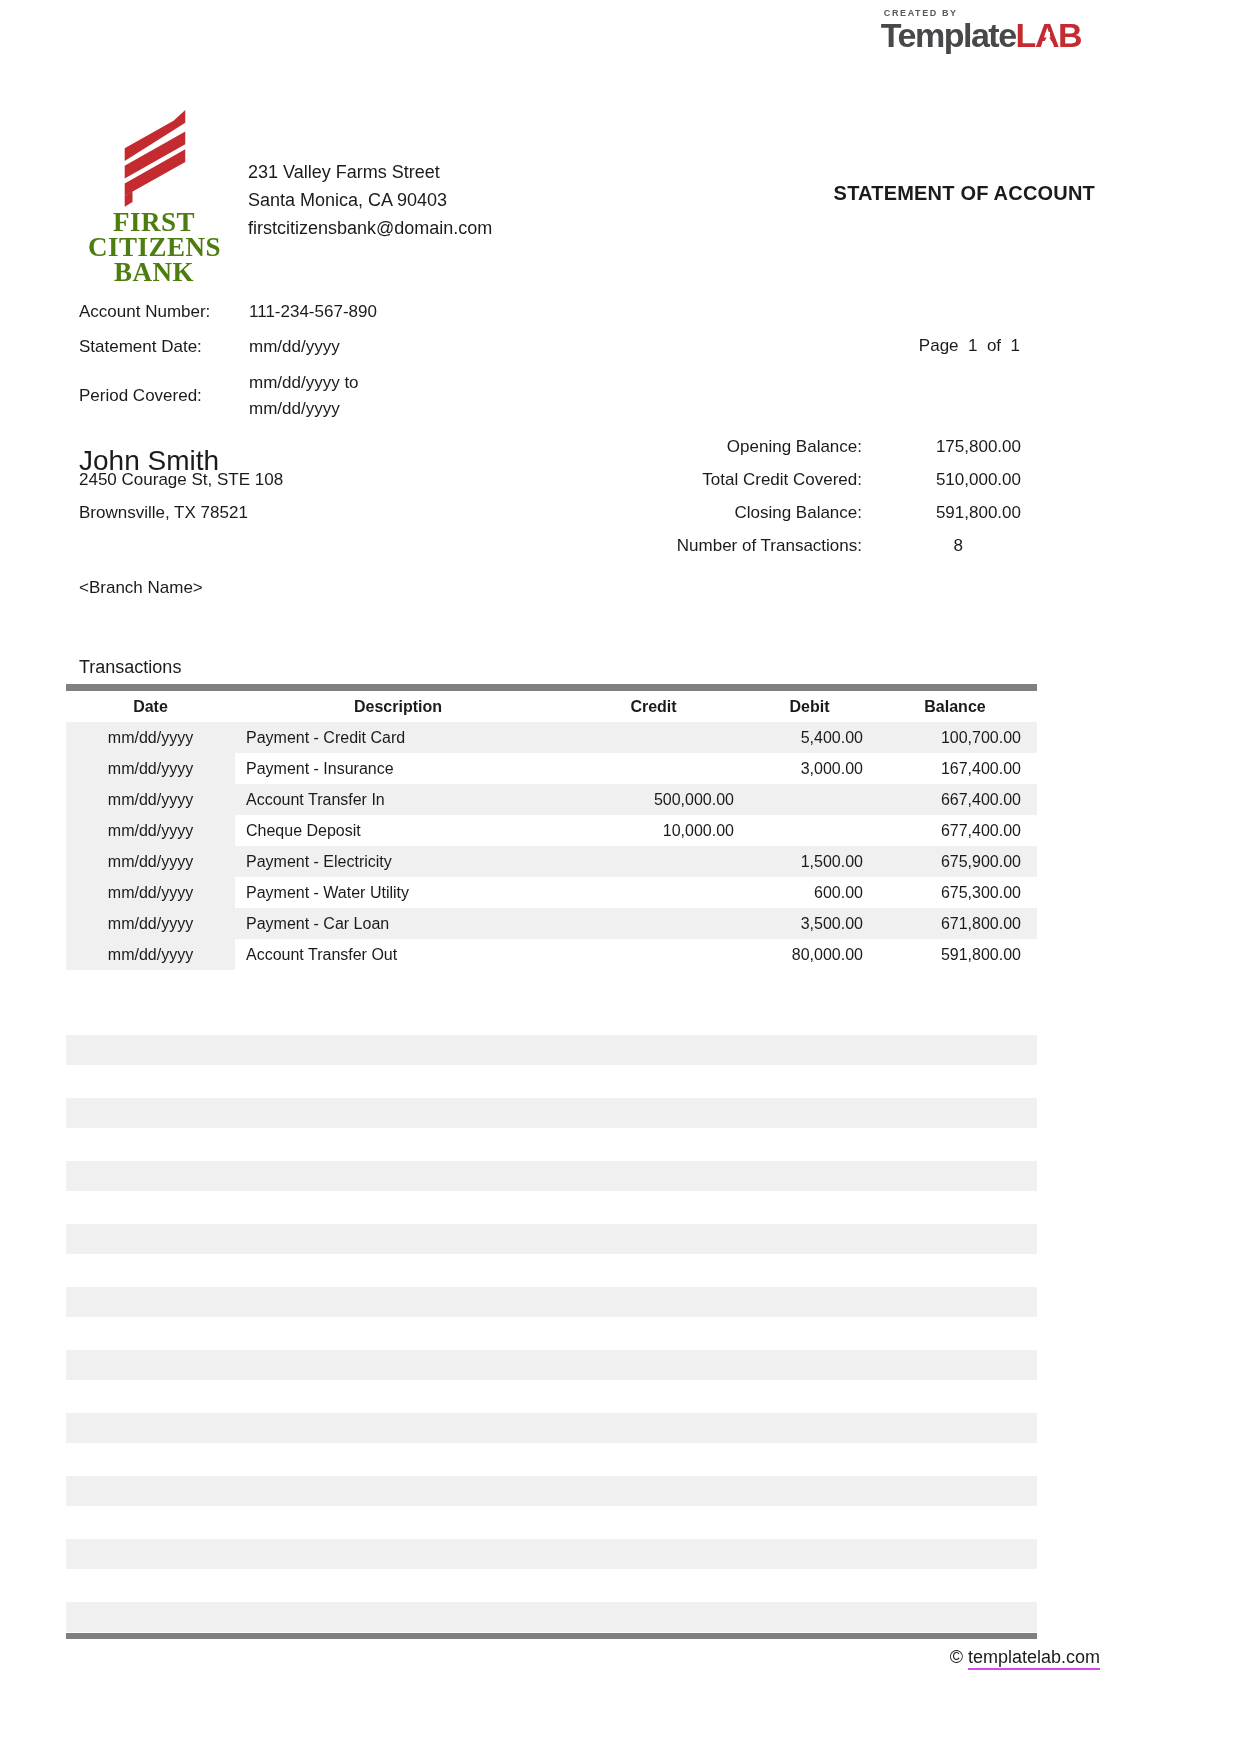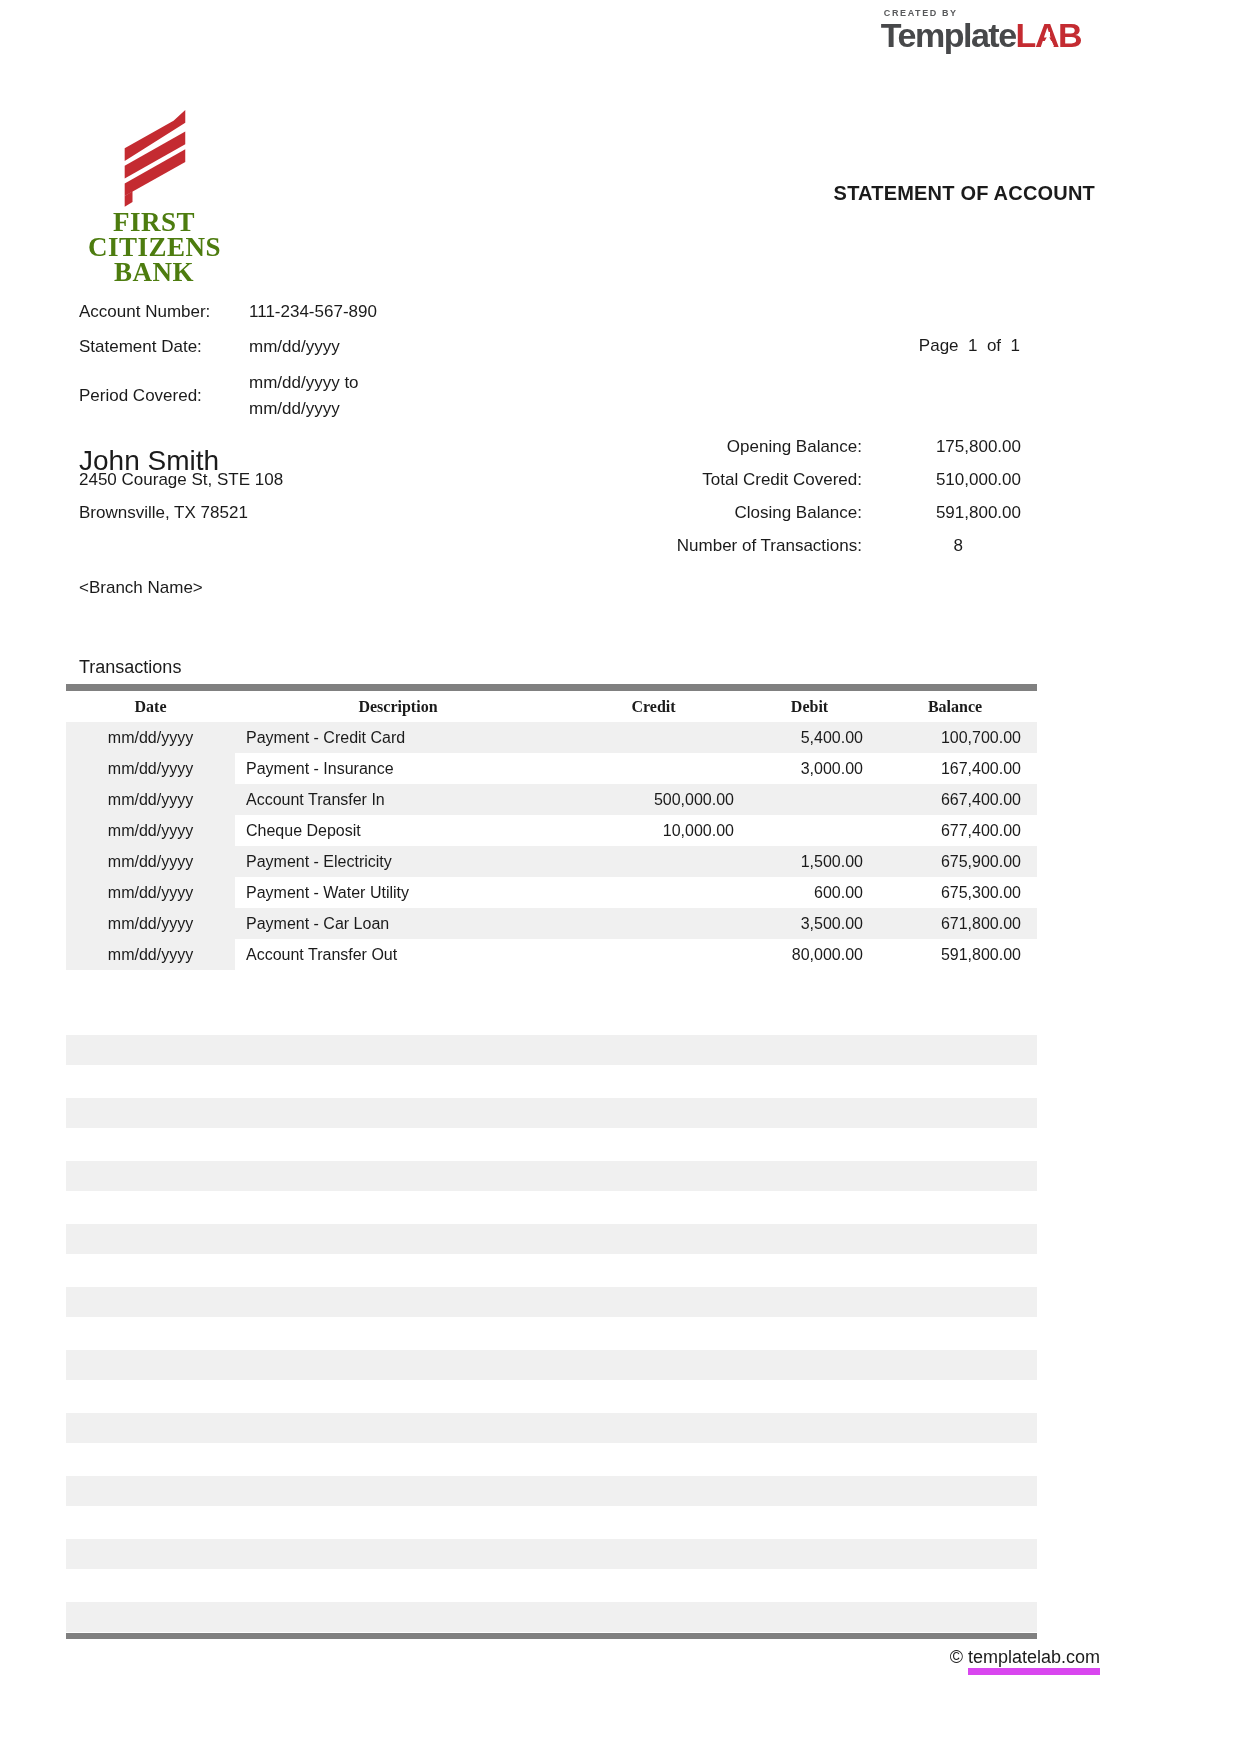--- a/index.html
+++ b/index.html
@@ -58,38 +58,38 @@
   .summary-label{flex:1;text-align:right;font-size:17px;}
   .summary-value{width:159px;text-align:right;font-size:17px;}
   .summary-value.center-value{padding-right:58px;}
 
   
   .tx-heading{position:absolute;left:79px;top:655px;font-size:18px;line-height:24px;}
   .tx-table{position:absolute;left:66px;top:684px;width:971px;}
   .tx-topbar{height:7px;background:var(--divider);}
   .tx-header,.tx-row{display:grid;grid-template-columns:169px 326px 185px 127px 164px;height:31px;align-items:center;}
   .tx-header{background:#fff;font-weight:700;}
-  .tx-header .cell{text-align:center;font-size:16px;font-family:Liberation Serif, serif;}
+  .tx-header .cell{text-align:center;font-size:16px;}
   .cell{font-size:16px;overflow:hidden;white-space:nowrap;}
   .cell.date{text-align:center;background:var(--shade);height:100%;display:flex;align-items:center;justify-content:center;}
   .tx-header .cell.date{background:#fff;display:block;height:auto;}
   .cell.desc{text-align:left;padding-left:11px;}
   .cell.credit{text-align:right;padding-right:12px;}
   .cell.debit{text-align:right;padding-right:10px;}
   .cell.balance{text-align:right;padding-right:16px;}
   .tx-row.shaded{background:var(--shade);}
   .tx-row.plain{background:#fff;}
 
   
   .filler{position:absolute;left:66px;width:971px;height:30px;background:var(--shade);}
 
   
   .bottom-divider{position:absolute;left:66px;top:1633px;width:971px;height:6px;background:var(--divider);}
   .footer{position:absolute;top:1647px;right:140px;font-size:18px;}
-  .footer-link{border-bottom:7px solid #d946ef;padding-bottom:1px;}
+  .footer-link{border-bottom:2px solid #d946ef;padding-bottom:1px;}
 </style>
 </head>
 <body>
 
 <div class="page">
 
   <div class="brand">
     <div class="created-by">CREATED BY</div>
     <div class="brand-name"><span class="brand-gray">Template</span><span class="brand-red">LAB</span></div>
   </div>
@@ -101,20 +101,25 @@
       <polygon points="14,76 76,41 76,54 14,89"></polygon>
       <polygon points="14,89 14,100 22,95 22,84"></polygon>
     </svg>
     <div class="bank-name">
       <span class="ln">FIRST</span>
       <span class="ln">CITIZENS</span>
       <span class="ln">BANK</span>
     </div>
   </div>
 
+  <div class="bank-address">
+    <div>231 Valley Farms Street</div>
+    <div>Santa Monica, CA 90403</div>
+    <div>firstcitizensbank@domain.com</div>
+  </div>
 
   <div class="doc-title">STATEMENT OF ACCOUNT</div>
 
   <div class="acct-info">
     <div class="acct-row">
       <div class="acct-label">Account Number:</div>
       <div class="acct-value">111-234-567-890</div>
     </div>
     <div class="acct-row">
       <div class="acct-label">Statement Date:</div>

